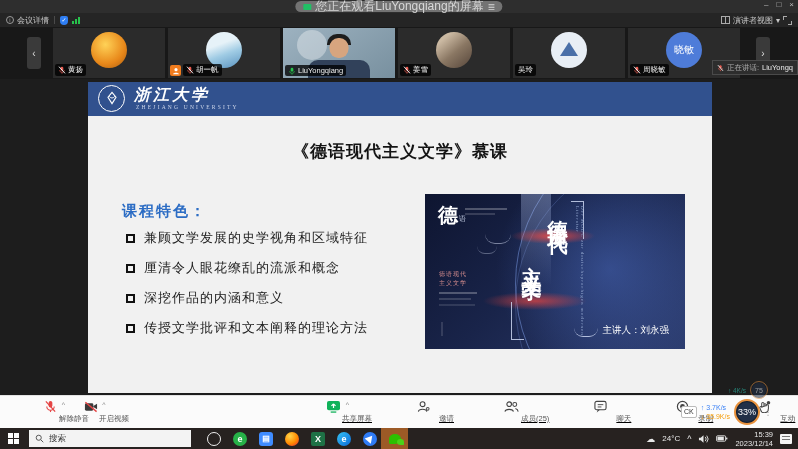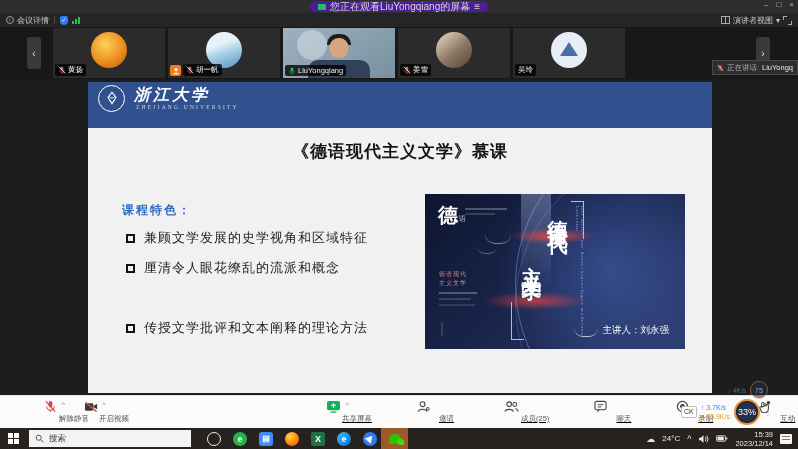--- a/index.html
+++ b/index.html
@@ -3,22 +3,22 @@
 <meta charset="utf-8">
 <style>
   * { margin:0; padding:0; box-sizing:border-box; }
   html,body { width:798px; height:449px; overflow:hidden; background:#1e1e1e;
     font-family:"Liberation Sans", sans-serif; }
   #stage { position:relative; width:798px; height:449px; background:#1f1f1f; }
 
   
   #titlebar { position:absolute; left:0; top:0; width:798px; height:13px; background:#2e2e2e; }
   #title-pill { position:absolute; left:50%; top:1px; transform:translateX(-50%);
-    background:#4c1d95; border-radius:6px; height:11px; display:flex; align-items:center;
-    gap:4px; padding:0 8px; color:#d8d8d8; font-size:10px; white-space:nowrap; }
+    background:#737373; border-radius:6px; height:11px; display:flex; align-items:center;
+    gap:4px; padding:0 8px; color:#d8d8d8; font-size:12px; white-space:nowrap; }
   .mon-ico { width:8px; height:6px; background:#21c065; border-radius:1px; }
   #win-controls { position:absolute; right:4px; top:0; display:flex; gap:8px; color:#bdbdbd; font-size:8px; }
   #win-controls span { cursor:default; }
 
   
   #menubar { position:absolute; left:0; top:13px; width:798px; height:14px; background:#252525;
     display:flex; align-items:center; color:#c7c7c7; font-size:8px; }
   .info-dot { width:8px; height:8px; border:1px solid #9a9a9a; border-radius:50%; display:inline-flex;
     align-items:center; justify-content:center; font-size:6px; color:#9a9a9a; margin:0 3px 0 6px; }
   .vdiv { width:1px; height:8px; background:#4a4a4a; margin:0 5px; }
@@ -67,30 +67,30 @@
     background:#31415a; border-radius:10px 10px 0 0; }
   #speaking { position:absolute; right:0; top:33px; height:15px; background:#2d2d2d; border:1px solid #4a4a4a;
     display:flex; align-items:center; gap:3px; padding:0 4px; font-size:7.5px; color:#aaa; white-space:nowrap;
     overflow:hidden; width:86px; }
   #speaking .sp-name { color:#e8e8e8; }
 
   
   #mainarea { position:absolute; left:0; top:79px; width:798px; height:316px; background:#1d1d1d; }
   #slide { position:absolute; left:88px; top:3px; width:624px; height:311px; background:#f1f1f1;
     font-family:"Liberation Serif", serif; }
-  #slide-head { position:absolute; left:0; top:0; width:624px; height:46px; background:#31518e; }
+  #slide-head { position:absolute; left:0; top:0; width:624px; height:34px; background:#31518e; }
   .zju-logo { position:absolute; left:10px; top:3px; width:27px; height:27px; border:1.5px solid #fff;
     border-radius:50%; }
   .zju-logo svg { display:block; margin:4px auto 0; }
   .zju-cn { position:absolute; left:46px; top:3px; color:#fff; font-size:16px; font-weight:bold;
     font-style:italic; letter-spacing:3px; }
   .zju-en { position:absolute; left:48px; top:22px; color:#cdd6ea; font-size:5.5px; letter-spacing:2.2px; }
   #slide-title { position:absolute; left:0; top:58px; width:624px; text-align:center; color:#141414;
     font-size:17px; font-weight:bold; letter-spacing:1px; }
-  #sec-head { position:absolute; left:34px; top:120px; color:#2b6cc4; font-size:12px; font-weight:bold;
+  #sec-head { position:absolute; left:34px; top:120px; color:#2b6cc4; font-size:15px; font-weight:bold;
     letter-spacing:2px; }
   .bullet { position:absolute; left:38px; display:flex; align-items:center; gap:9px; color:#1d1d1d;
     font-size:13px; letter-spacing:1px; }
   .bullet .sq { width:9px; height:9px; border:2px solid #111; flex:0 0 auto; }
 
   
   #cover { position:absolute; left:337px; top:112px; width:260px; height:155px; overflow:hidden;
     background:linear-gradient(135deg,#0e1530 0%,#19244a 45%,#2c3c6e 100%); }
   #cover .glow { position:absolute; right:-40px; top:-40px; width:230px; height:230px; border-radius:50%;
     background:radial-gradient(circle,rgba(90,130,230,.38),rgba(90,130,230,0) 70%); }
@@ -293,20 +293,34 @@
       </div>
     </div>
 
     <div class="tile" style="left:513px">
       <div class="avatar av-crane"></div>
       <div class="plabel">
         <span>吴玲</span>
       </div>
     </div>
 
+    <div class="tile" style="left:628px">
+      <div class="avatar av-blue">
+        <span>晓敏</span>
+      </div>
+      <div class="plabel">
+        <svg width="8" height="8" viewBox="0 0 12 12">
+            <rect x="4" y="1" width="4" height="6" rx="2" fill="#e85b50"></rect>
+            <path d="M2.5 6a3.5 3.5 0 0 0 7 0" stroke="#e85b50" fill="none"></path>
+            <line x1="6" y1="9.5" x2="6" y2="11.5" stroke="#e85b50"></line>
+            <line x1="1.5" y1="1" x2="10.5" y2="11" stroke="#fff" stroke-width="1.4"></line>
+          </svg>
+        <span>周晓敏</span>
+      </div>
+    </div>
 
     <div class="navbtn" style="left:756px">
       <span>›</span>
       </div>
 
     <div id="speaking">
       <svg width="8" height="8" viewBox="0 0 12 12">
           <rect x="4" y="1" width="4" height="6" rx="2" fill="#e85b50"></rect>
           <path d="M2.5 6a3.5 3.5 0 0 0 7 0" stroke="#e85b50" fill="none"></path>
           <line x1="6" y1="9.5" x2="6" y2="11.5" stroke="#e85b50"></line>
@@ -333,20 +347,24 @@
       <div id="slide-title">《德语现代主义文学》慕课</div>
       <div id="sec-head">课程特色：</div>
 
       <div class="bullet" style="top:177px">
         <span class="sq"></span>
         <span>厘清令人眼花缭乱的流派和概念</span>
         </div>
       <div class="bullet" style="top:147px">
         <span class="sq"></span>
         <span>兼顾文学发展的史学视角和区域特征</span>
+        </div>
+      <div class="bullet" style="top:207px">
+        <span class="sq"></span>
+        <span>深挖作品的内涵和意义</span>
         </div>
       <div class="bullet" style="top:237px">
         <span class="sq"></span>
         <span>传授文学批评和文本阐释的理论方法</span>
         </div>
 
       <div id="cover">
         <div class="glow"></div>
           <div class="arc1"></div>
           <div class="arc2"></div>

